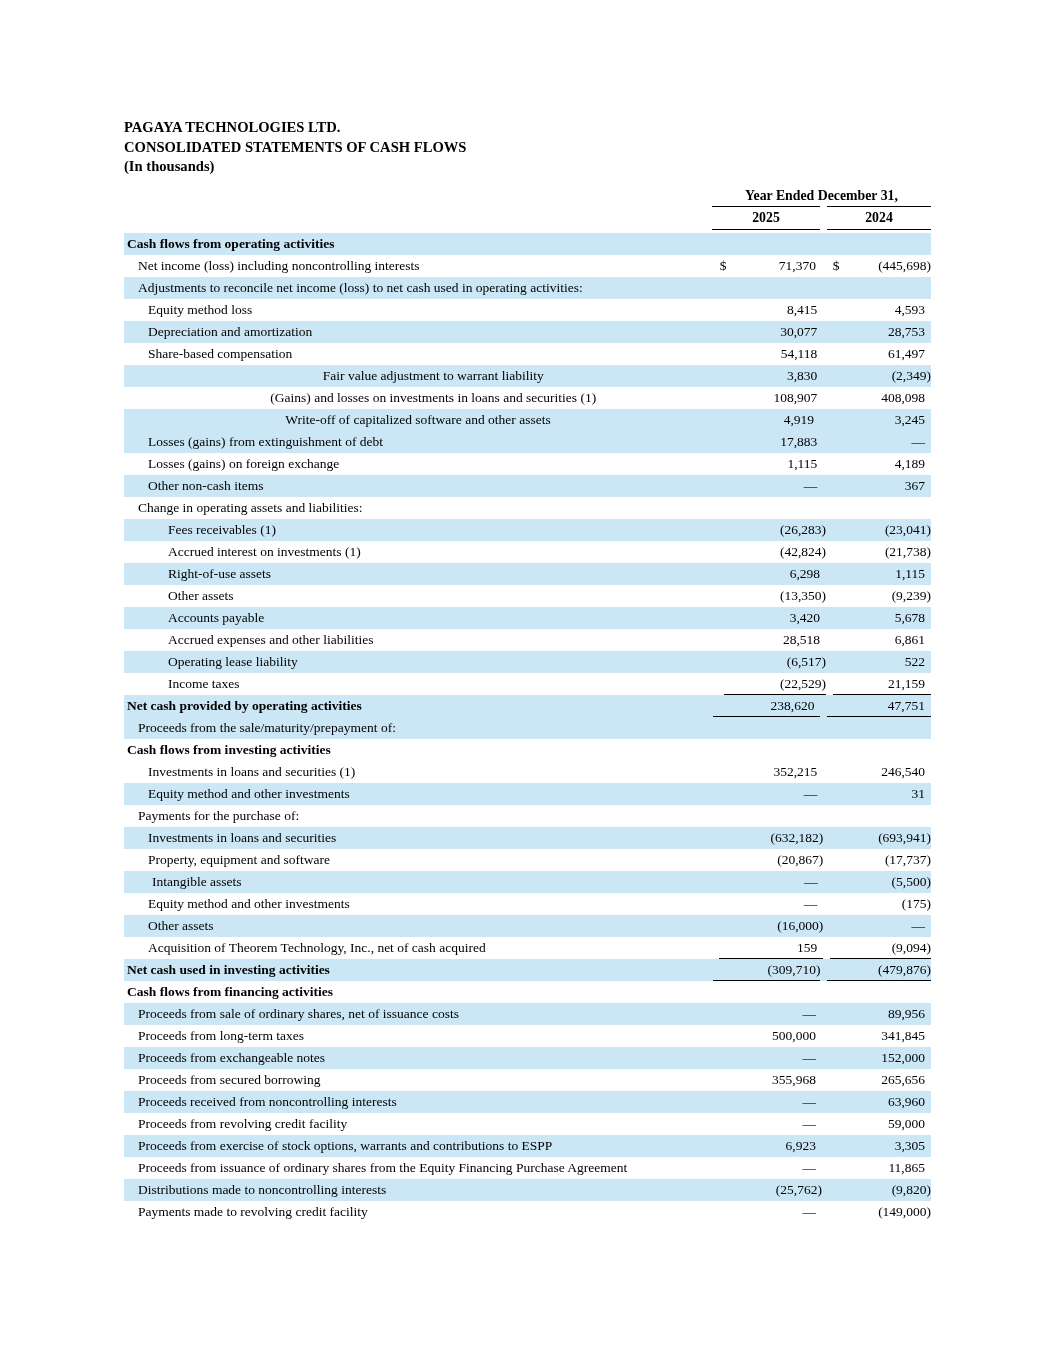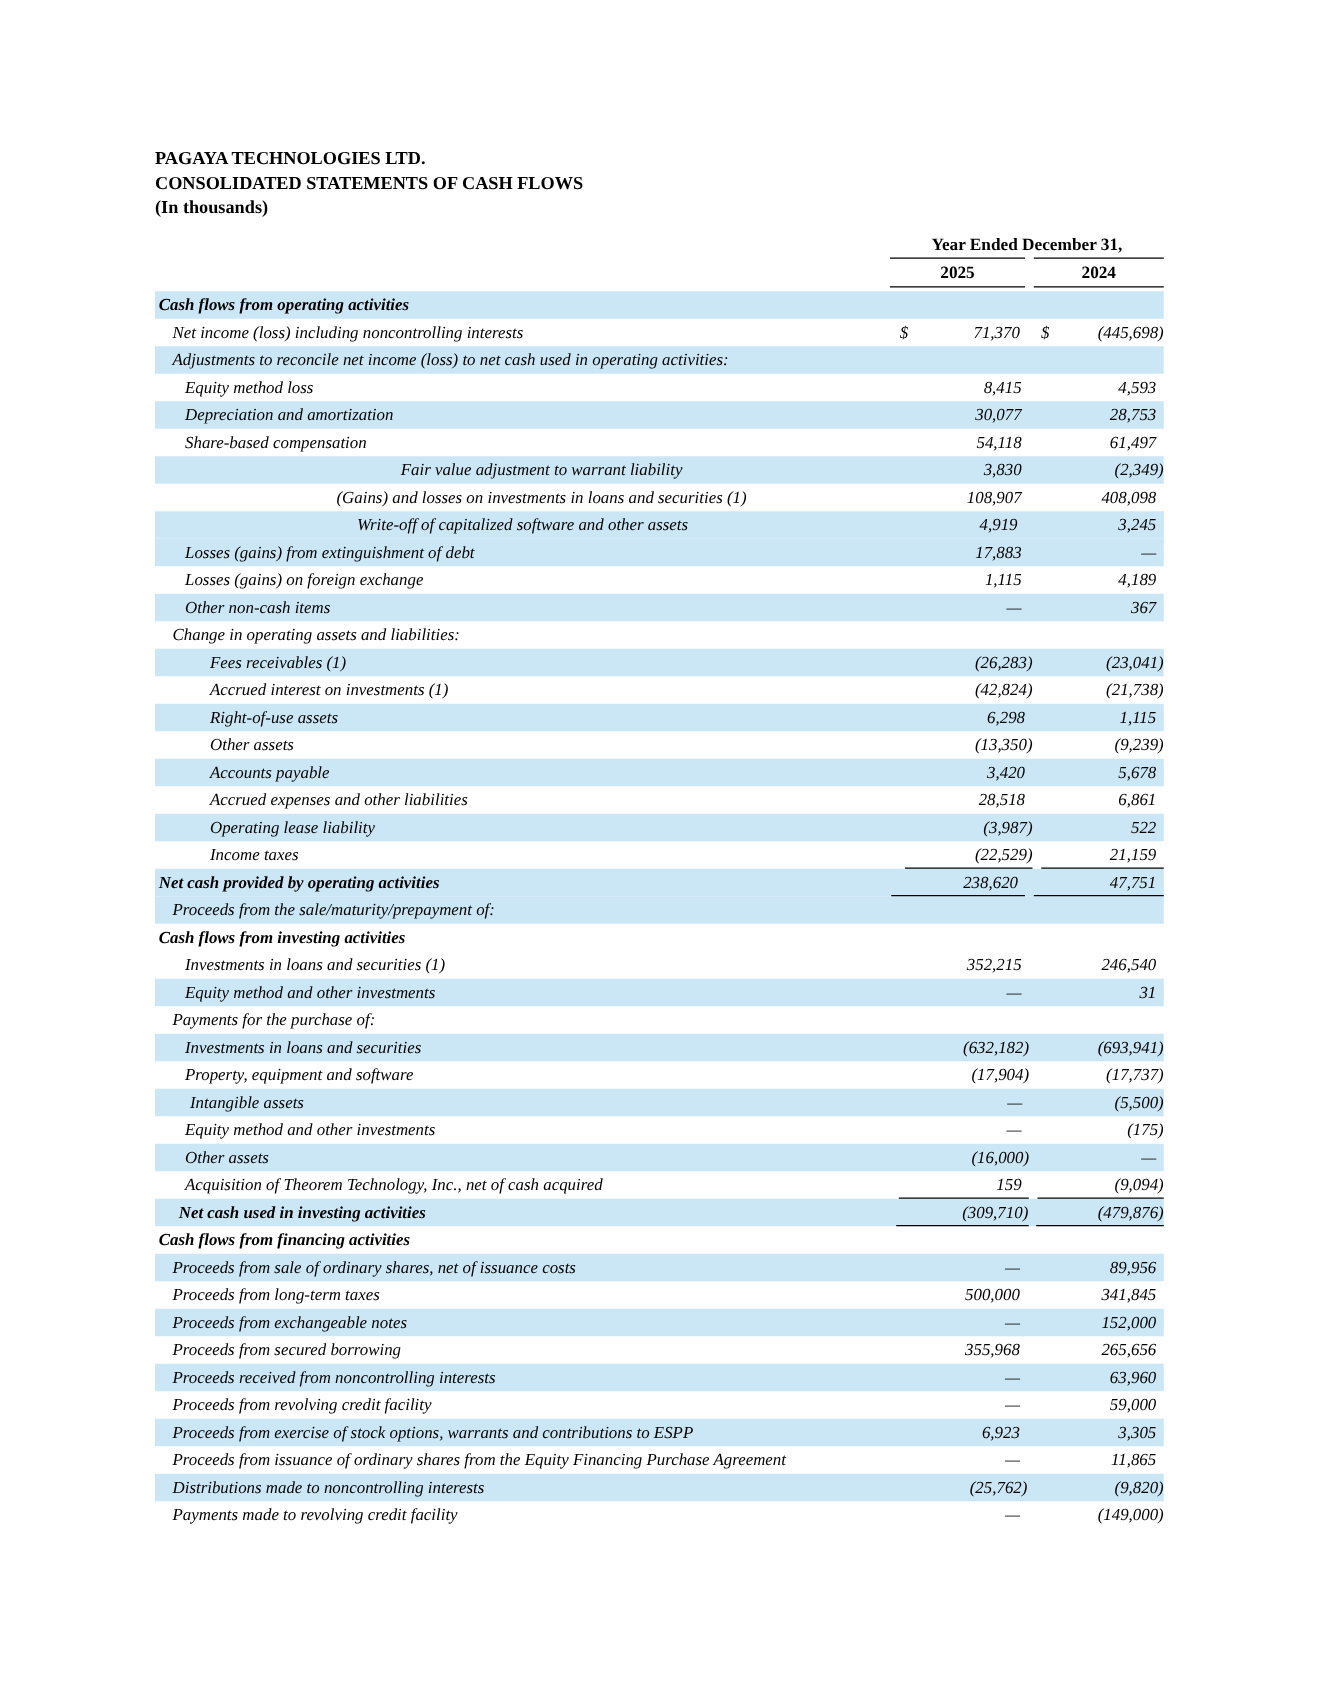--- a/index.html
+++ b/index.html
@@ -28,21 +28,21 @@
   .hcol2 { width: 104px; border-bottom: 1.5px solid #000; }
   .period-text {
     position: absolute; left: 588px; width: 219px; top: -2px;
     text-align: center; font-weight: bold; white-space: nowrap;
     font-size: 13.8px;
   }
   .hrowB { display: flex; height: 21px; margin-top: 2px; line-height: 18px; }
   .hrowB .hcol1, .hrowB .hcol2 { text-align: center; font-weight: bold; font-size: 13.8px; }
   #rows { margin-top: 3px; }
   
-  .row { display: flex; height: 22px; line-height: 22px; font-style: italic; }
+  .row { display: flex; height: 22px; line-height: 22px; }
   .row.shaded { background: #cbe7f6; }
   .label { width: 588px; white-space: nowrap; overflow: hidden; }
   .bold .label { font-weight: bold; }
   .val { display: flex; justify-content: space-between; box-sizing: border-box; }
   .v2025 { width: 108px; }
   .gapcell { width: 7px; }
   .v2024 { width: 104px; }
   .dollar { padding-left: 4px; }
   .num { padding-right: 6px; }
   .num.neg { padding-right: 0; }
@@ -317,21 +317,21 @@
     <div class="val v2024">
       <span class="dollar"></span>
       <span class="num">6,861</span>
     </div>
   </div>
 
   <div class="row shaded">
     <div class="label" style="padding-left: 44px;">Operating lease liability</div>
     <div class="val v2025">
       <span class="dollar"></span>
-      <span class="num neg">(3,987)</span>
+      <span class="num neg">(6,517)</span>
     </div>
     <div class="gapcell"></div>
     <div class="val v2024">
       <span class="dollar"></span>
       <span class="num">522</span>
     </div>
   </div>
 
   <div class="row rule">
     <div class="label" style="padding-left: 44px;">Income taxes</div>
@@ -434,21 +434,21 @@
     <div class="val v2024">
       <span class="dollar"></span>
       <span class="num neg">(693,941)</span>
     </div>
   </div>
 
   <div class="row">
     <div class="label" style="padding-left: 24px;">Property, equipment and software</div>
     <div class="val v2025">
       <span class="dollar"></span>
-      <span class="num neg">(17,904)</span>
+      <span class="num neg">(20,867)</span>
     </div>
     <div class="gapcell"></div>
     <div class="val v2024">
       <span class="dollar"></span>
       <span class="num neg">(17,737)</span>
     </div>
   </div>
 
   <div class="row shaded">
     <div class="label" style="padding-left: 28px;">Intangible assets</div>
@@ -496,21 +496,21 @@
       <span class="num">159</span>
     </div>
     <div class="gapcell"></div>
     <div class="val v2024">
       <span class="dollar"></span>
       <span class="num neg">(9,094)</span>
     </div>
   </div>
 
   <div class="row shaded bold rule">
-    <div class="label" style="padding-left: 3px; margin-left: 16px;">Net cash used in investing activities</div>
+    <div class="label" style="padding-left: 3px;">Net cash used in investing activities</div>
     <div class="val v2025">
       <span class="dollar"></span>
       <span class="num neg">(309,710)</span>
     </div>
     <div class="gapcell"></div>
     <div class="val v2024">
       <span class="dollar"></span>
       <span class="num neg">(479,876)</span>
     </div>
   </div>

